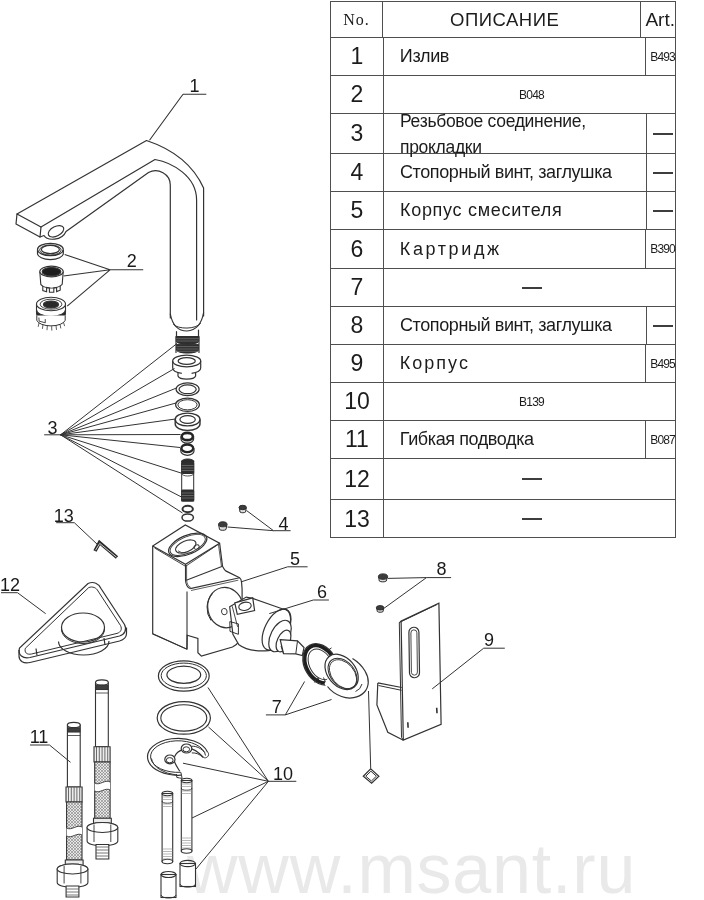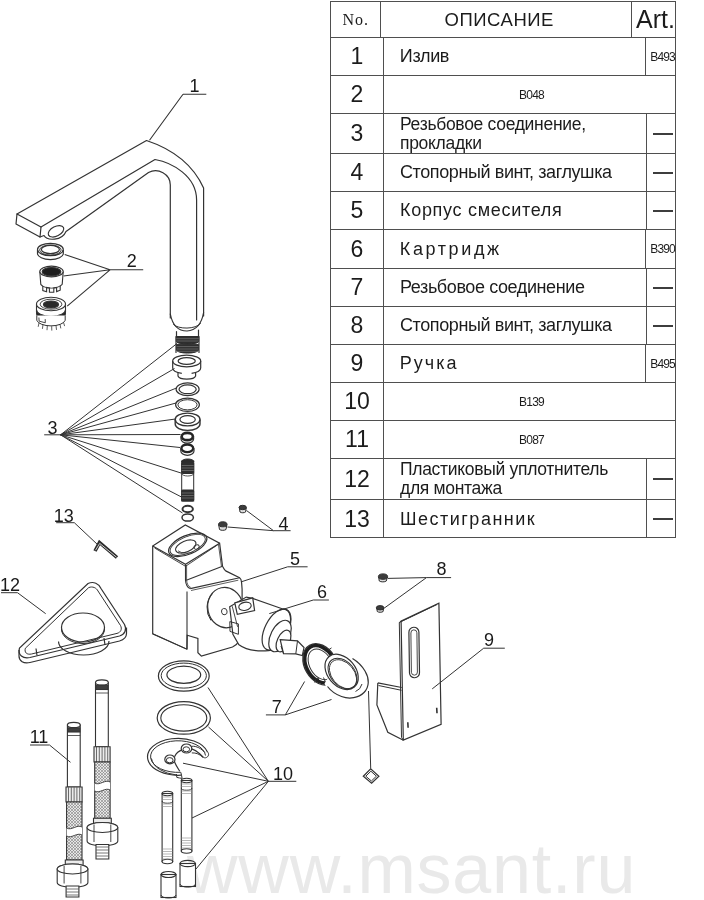--- a/index.html
+++ b/index.html
@@ -4,24 +4,24 @@
 html,body{margin:0;padding:0;width:704px;height:900px;background:#fff;overflow:hidden}
 body{font-family:"Liberation Sans",sans-serif;position:relative;color:#1c1c1c}
 svg{position:absolute;left:0;top:0}
 .wm{position:absolute;left:187px;top:829px;font-size:70px;color:#e9e9e9;letter-spacing:0.8px;z-index:0}
 .tb{position:absolute;left:330px;top:1px;width:346px;height:537px;border:1px solid #4f4f4f;box-sizing:border-box;background:#fff;z-index:2}
 .r{display:flex;border-bottom:1px solid #4f4f4f;box-sizing:border-box}
 .r:last-child{border-bottom:none}
 .c1{width:53px;border-right:1px solid #4f4f4f;display:flex;align-items:center;justify-content:center;box-sizing:border-box;font-size:23px}
 .c2{width:263px;border-right:1px solid #4f4f4f;display:flex;align-items:center;box-sizing:border-box;padding-left:16px;font-size:18px;letter-spacing:-0.4px}
 .c3{flex:1;display:flex;align-items:center;justify-content:center;font-size:12px;letter-spacing:-0.8px;padding-left:4px}
-.sm{font-size:17.5px;line-height:19px;letter-spacing:-0.3px}
+.sm{font-size:17.5px;line-height:26px;letter-spacing:-0.3px}
 .hdr .c1{font-family:"Liberation Serif",serif;font-size:16px;letter-spacing:1px}
 .hdr .c2{justify-content:center;padding-left:0;padding-right:14px;font-size:18.5px;letter-spacing:0.5px}
-.hdr .c3{font-size:25px;letter-spacing:0}
+.hdr .c3{font-size:19px;letter-spacing:0}
 .dash{display:inline-block;width:20px;height:2px;background:#3d3d3d}
 </style></head>
 <body>
 <div class="wm">www.msant.ru</div>
 <svg width="704" height="900" viewBox="0 0 704 900" style="z-index:1">
 <defs>
 <pattern id="br" width="3" height="3" patternUnits="userSpaceOnUse">
 <rect width="3" height="3" fill="#e6e6e6"></rect>
 <path d="M0,0L3,3M3,0L0,3" stroke="#7f7f7f" stroke-width="0.6"></path>
 </pattern>
@@ -379,52 +379,50 @@
         <span class="dash"></span>
       </div>
     </div>
 <div class="r" style="height:39px">
       <div class="c1">6</div>
       <div class="c2" style="letter-spacing:2.6px">Картридж</div>
       <div class="c3">B390</div>
     </div>
 <div class="r" style="height:38px">
       <div class="c1">7</div>
-      <div class="c2">Резьбовое соединение</div>
       <div class="c3">
         <span class="dash"></span>
       </div>
     </div>
 <div class="r" style="height:38px">
       <div class="c1">8</div>
       <div class="c2">Стопорный винт, заглушка</div>
       <div class="c3">
         <span class="dash"></span>
       </div>
     </div>
 <div class="r" style="height:38px">
       <div class="c1">9</div>
-      <div class="c2" style="letter-spacing:2px">Ручка</div>
+      <div class="c2" style="letter-spacing:2px">Корпус</div>
       <div class="c3">B495</div>
     </div>
 <div class="r" style="height:38px">
       <div class="c1">10</div>
       <div class="c3">B139</div>
     </div>
 <div class="r" style="height:38px">
       <div class="c1">11</div>
+      <div class="c2">Гибкая подводка</div>
       <div class="c3">B087</div>
     </div>
 <div class="r" style="height:41px">
       <div class="c1">12</div>
-      <div class="c2 sm">Пластиковый уплотнитель<br>для монтажа</div>
       <div class="c3">
         <span class="dash"></span>
       </div>
     </div>
 <div class="r" style="height:38px">
       <div class="c1">13</div>
-      <div class="c2" style="letter-spacing:1.5px">Шестигранник</div>
       <div class="c3">
         <span class="dash"></span>
       </div>
     </div>
 </div>
 
 </body></html>

